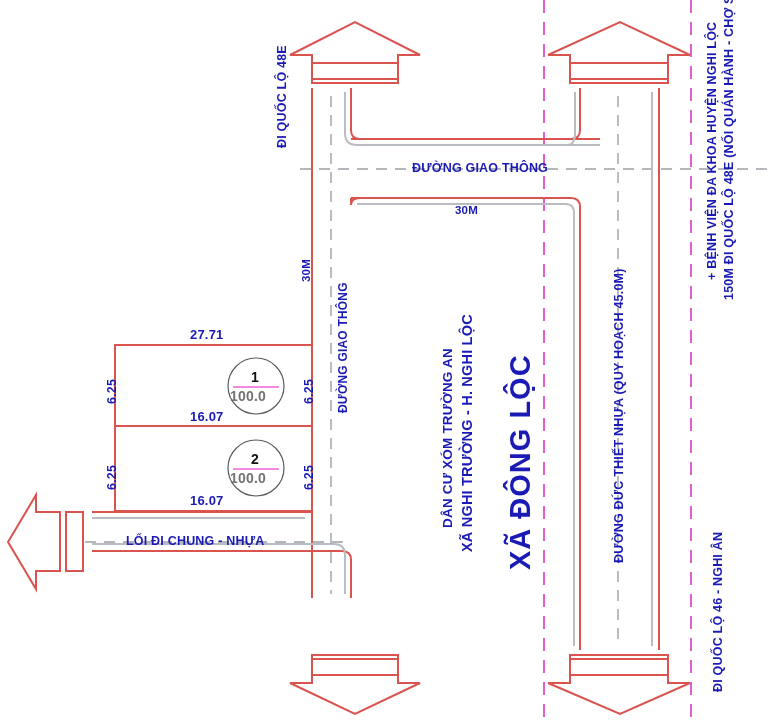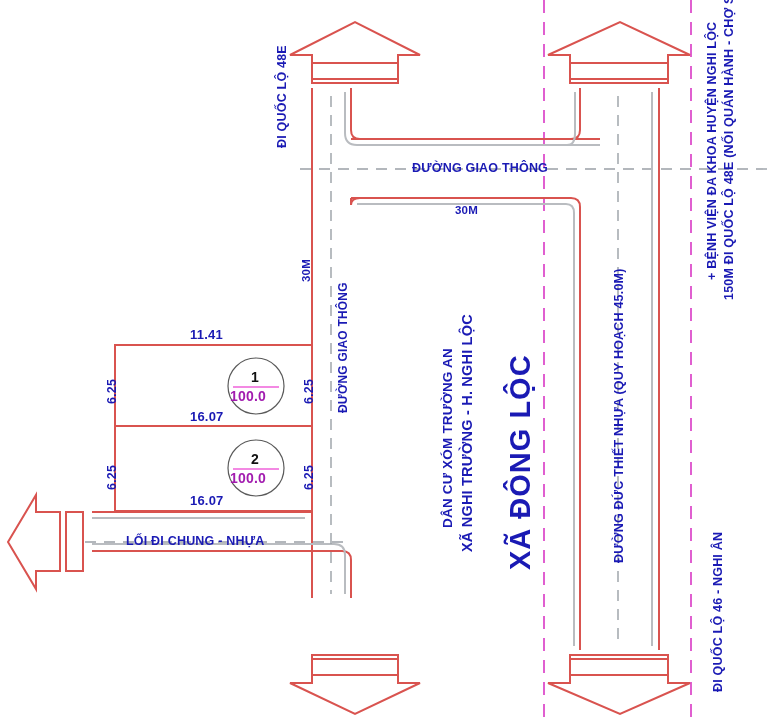--- a/index.html
+++ b/index.html
@@ -13,21 +13,21 @@
   .lbl{
     position:absolute;
     color:#1a1ab4;
     font-weight:bold;
     white-space:nowrap;
     letter-spacing:.2px;
     line-height:1;
   }
   .vert-up{ transform-origin:0 0; }
   .dim{ color:#1a1ab4; font-weight:bold; }
-  .area{ color:#a21caf; font-weight:bold; }
+  .area{ color:#737373; font-weight:bold; }
   .pnum{ color:#111111; font-weight:bold; }
 </style>
 </head>
 <body>
 
 <div id="stage">
 
   <svg id="drawing" viewBox="0 0 768 720">
     <defs>
       <style>
@@ -142,21 +142,21 @@
 
   <div class="lbl vert-up" style="left:460px;top:552px;font-size:14.5px;transform:rotate(-90deg);transform-origin:0 0;">
     <span>XÃ NGHI TRƯỜNG - H. NGHI LỘC</span>
   </div>
 
   <div class="lbl vert-up" style="left:441px;top:528px;font-size:13.5px;transform:rotate(-90deg);transform-origin:0 0;">
     <span>DÂN CƯ XÓM TRƯỜNG AN</span>
   </div>
 
   <div class="lbl dim" style="left:190px;top:328px;font-size:13px;">
-    <span>11.41</span>
+    <span>27.71</span>
   </div>
 
   <div class="lbl dim" style="left:190px;top:410px;font-size:13px;">
     <span>16.07</span>
   </div>
 
   <div class="lbl dim" style="left:190px;top:494px;font-size:13px;">
     <span>16.07</span>
   </div>
 

